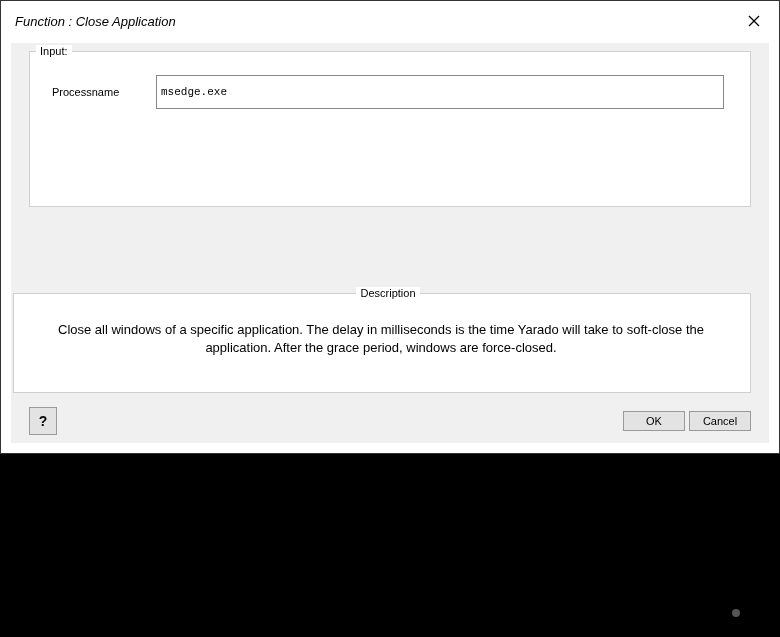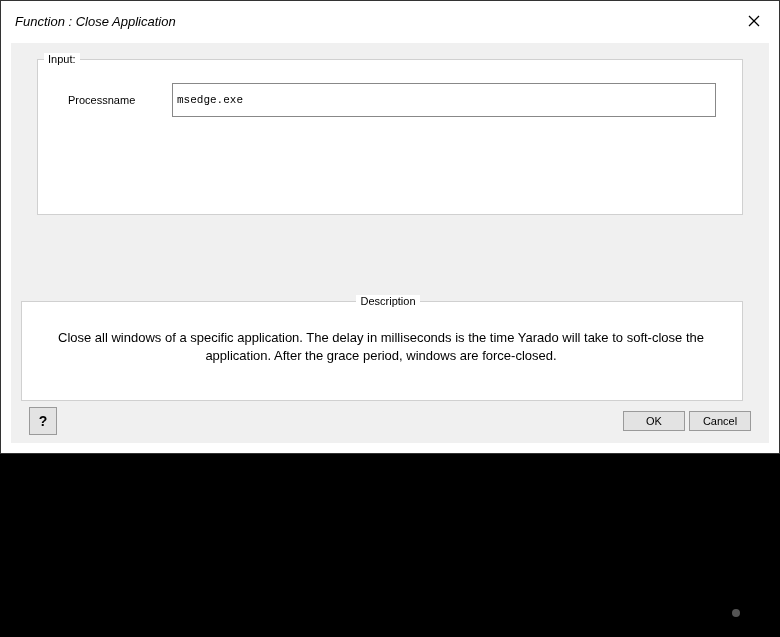--- a/index.html
+++ b/index.html
@@ -44,38 +44,38 @@
       height: 26px;
       display: flex;
       align-items: center;
       justify-content: center;
       cursor: pointer;
       font-size: 16px;
     }
     fieldset {
       border: 1px solid #d0d0d0;
       background: #fff;
-      margin: 8px;
+      margin: 0;
       padding: 0;
     }
     legend {
       font-size: 11px;
       padding: 0 4px;
       background: #fff;
       margin-left: 6px;
     }
     .input-fieldset {
       position: absolute;
       left: 18px;
       right: 18px;
       top: 2px;
       height: 162px;
     }
     .input-rows {
-      padding: 18px 8px 8px 12px;
+      padding: 18px 8px 8px 4px;
     }
     .row {
       display: flex;
       align-items: center;
       margin-bottom: 14px;
     }
     .row-label {
       width: 122px;
       padding-left: 18px;
       font-size: 11px;

